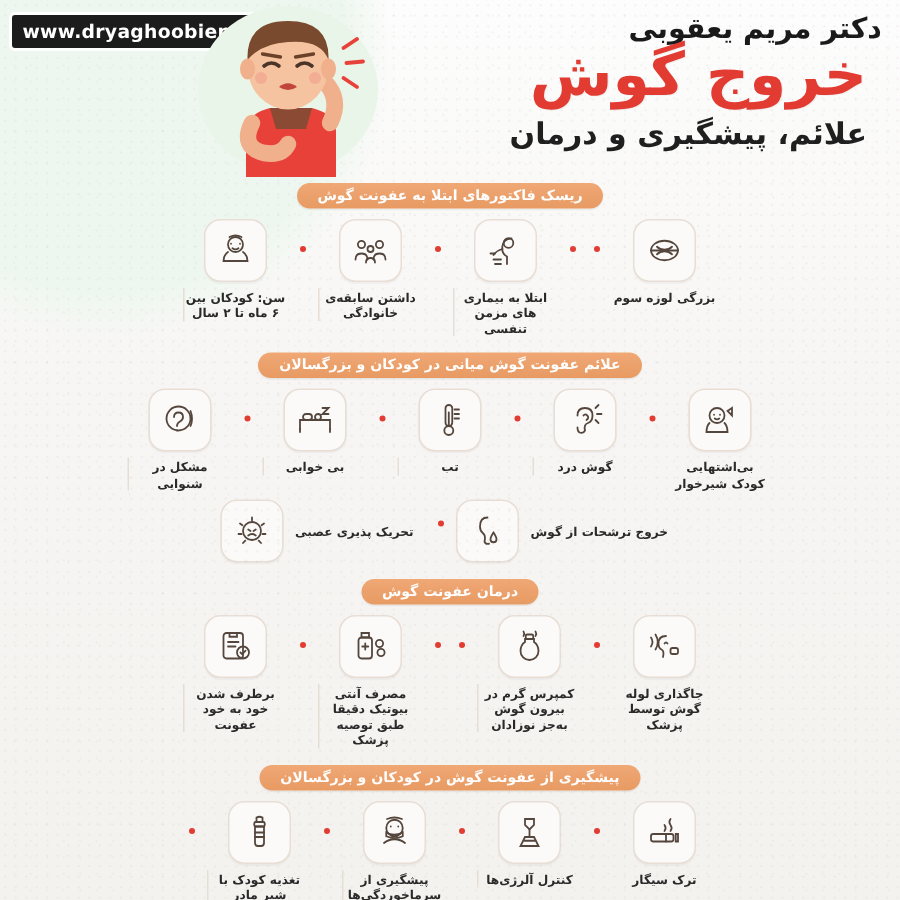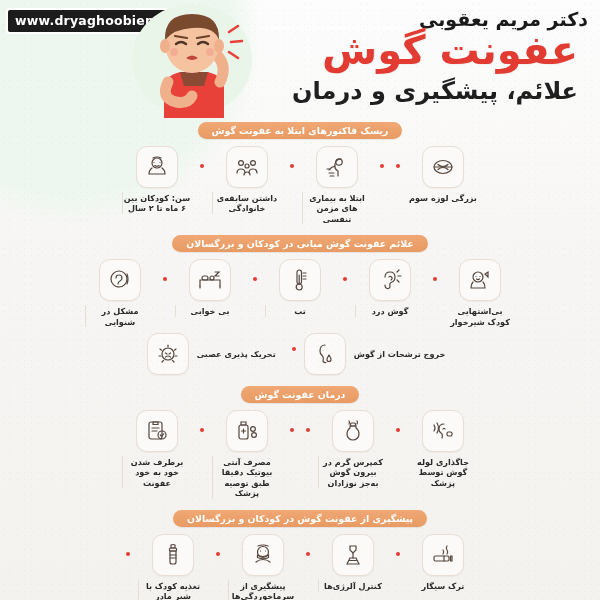--- a/index.html
+++ b/index.html
@@ -47,21 +47,21 @@
   .title-wrap{
     position:absolute;right:22px;top:30px;text-align:right;
     width:330px;
   }
   .main-title{
     font-size:40px;font-weight:bold;color:#e23b32;
     line-height:1;letter-spacing:-1px;margin:0;
     text-shadow:1px 1px 0 rgba(0,0,0,.04);
   }
   .sub-title{
-    margin-top:7px;font-size:24px;font-weight:bold;color:#1f1f1f;
+    margin-top:7px;font-size:20px;font-weight:bold;color:#1f1f1f;
     letter-spacing:-.4px;
   }
   
   .hero{position:absolute;left:130px;top:2px;width:130px;height:116px;}
   .hero svg{display:block;}
   
   .banner{
     margin:0 auto;
     background:linear-gradient(180deg,#f0a875 0%,#e89a62 100%);
     color:#ffffff;border-radius:11px;
@@ -118,21 +118,21 @@
 
 <div id="page">
 
   <div class="header">
 
     <div class="site-url">www.dryaghoobient.com</div>
 
     <div class="doctor-name">دکتر مریم یعقوبی</div>
 
     <div class="title-wrap">
-      <div class="main-title">عفونت گوش</div>
+      <div class="main-title">خروج گوش</div>
       <div class="sub-title">علائم، پیشگیری و درمان</div>
     </div>
 
     <div class="hero">
       <svg width="130" height="116" viewBox="0 0 130 116">
         <ellipse cx="62" cy="58" rx="60" ry="56" fill="#eaf5ea"></ellipse>
 
         <path d="M34 116 L34 86 Q34 74 50 70 L78 70 Q94 74 94 86 L94 116 Z" fill="#e8413a"></path>
         <path d="M50 70 L78 70 L74 84 L54 84 Z" fill="#8a4a33"></path>
 

